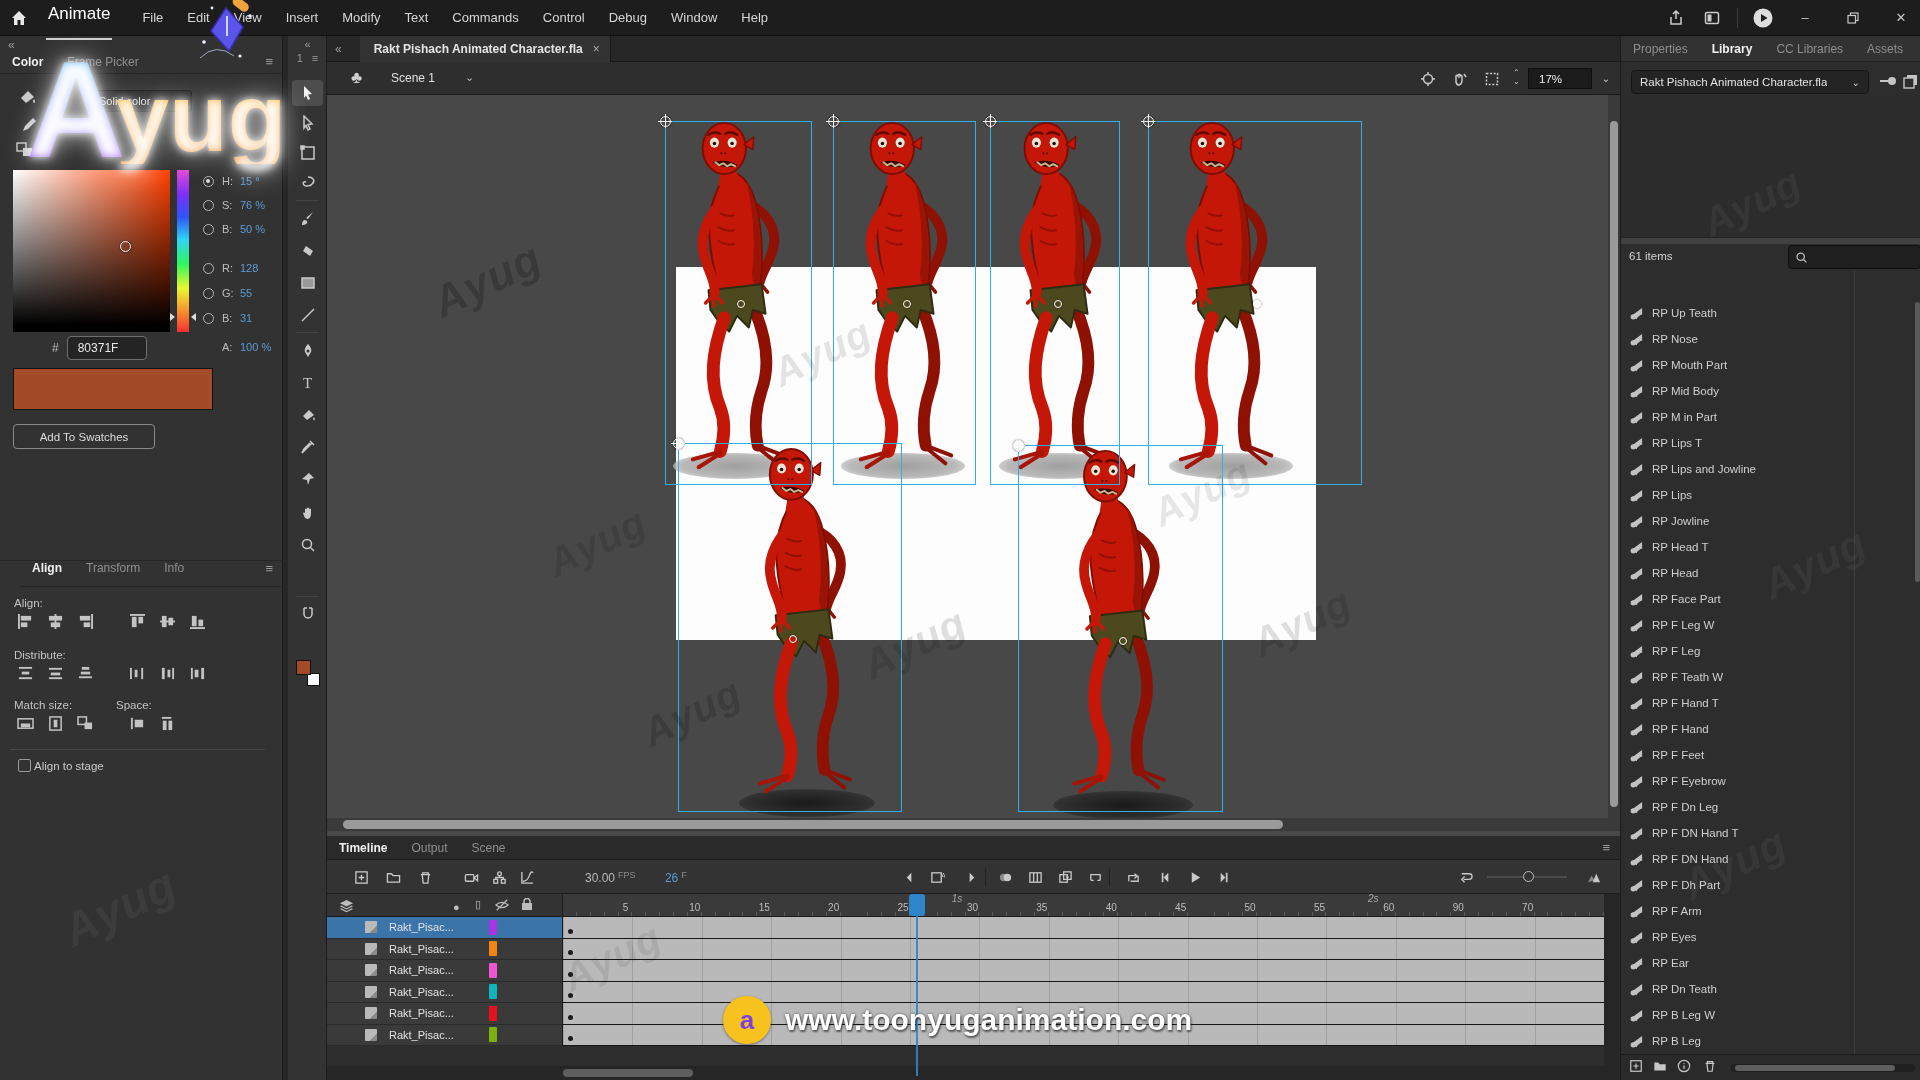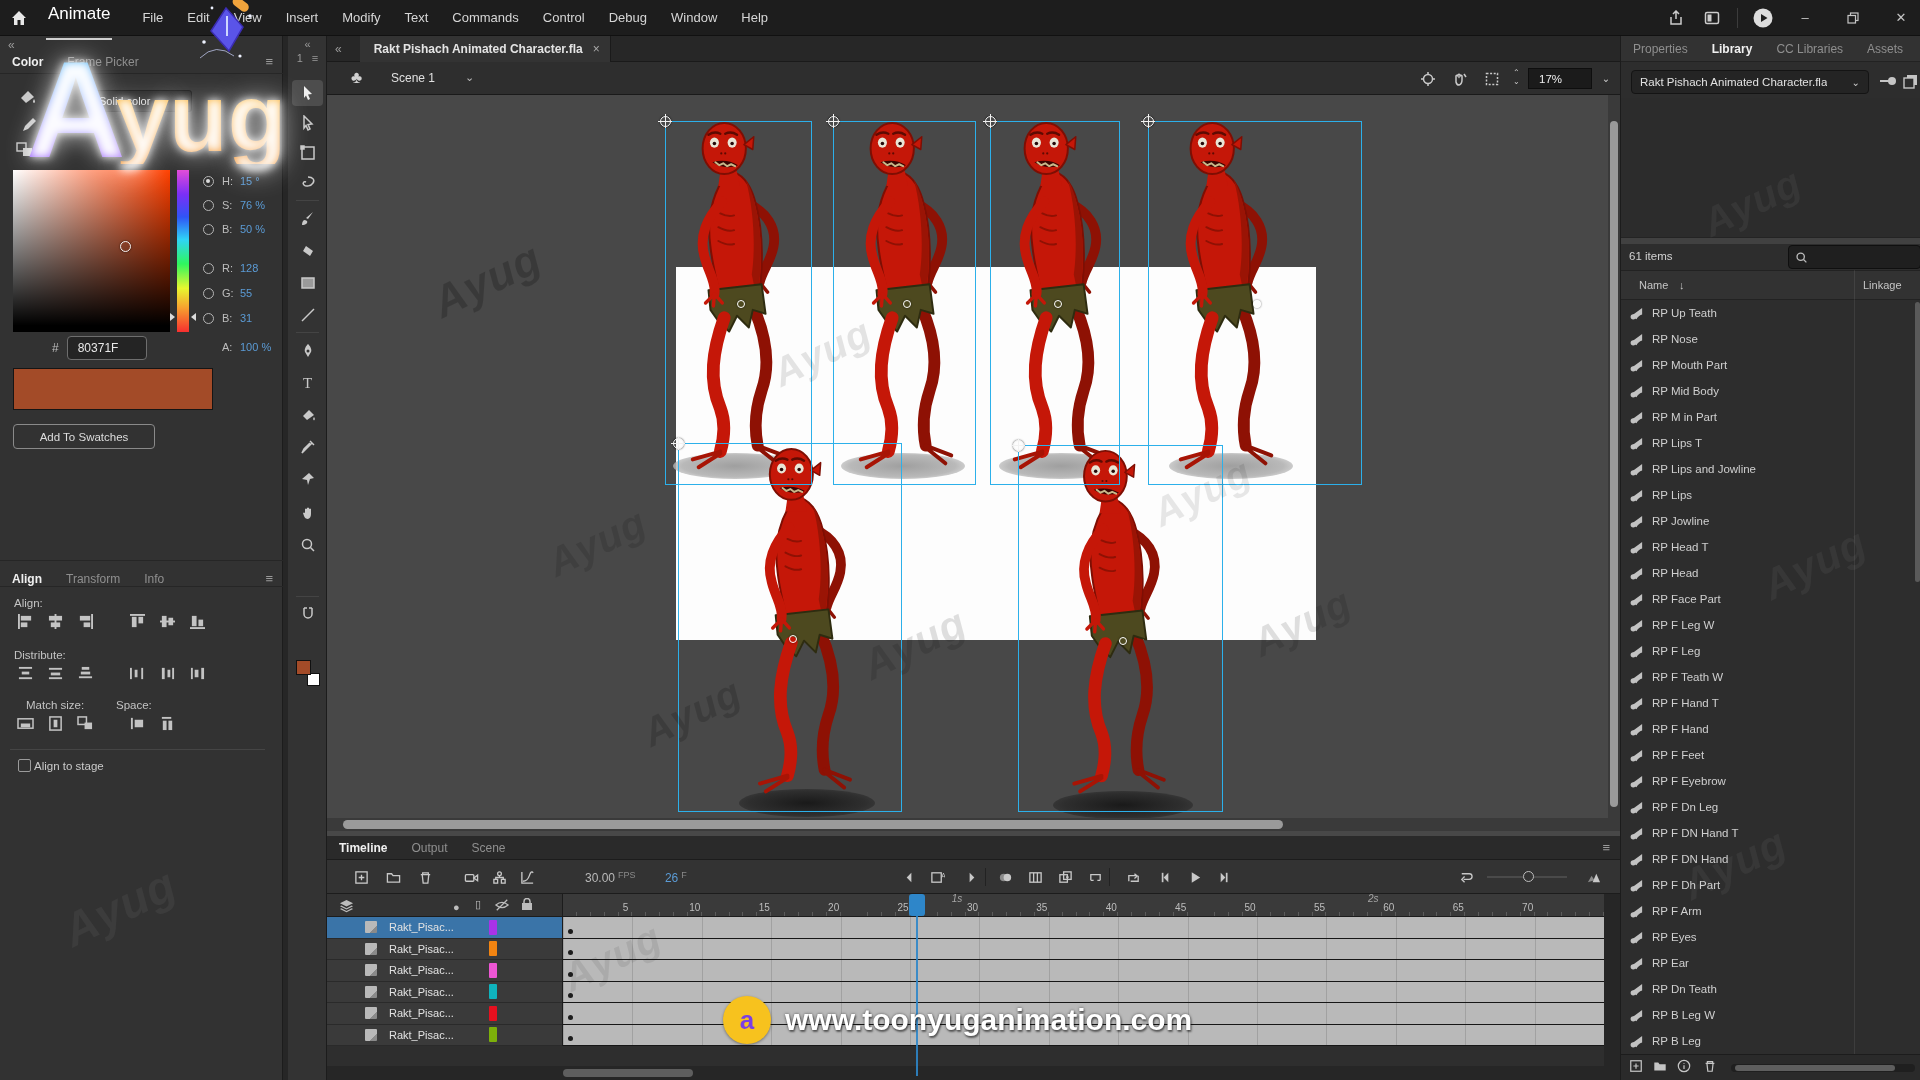--- a/index.html
+++ b/index.html
@@ -48,21 +48,21 @@
   #hex-row{position:absolute;left:52px;top:300px;display:flex;align-items:center;}
   #hex-prefix{color:#bdbdbd;font-size:12px;margin-right:8px;}
   #hex-input{width:80px;height:24px;background:#242424;border:1px solid #6e6e6e;border-radius:4px;color:#e8e8e8;
     font-size:12px;display:flex;align-items:center;padding-left:10px;}
   #color-preview{position:absolute;left:13px;top:332px;width:200px;height:42px;border:1px solid #151515;}
   #add-swatches{position:absolute;left:13px;top:388px;width:142px;height:25px;border:1px solid #8a8a8a;border-radius:4px;
     background:transparent;color:#ddd;font-size:11.5px;display:flex;align-items:center;justify-content:center;}
 
   
   #align-panel{position:absolute;left:0;top:524px;width:283px;height:262px;border-top:1px solid #262626;}
-  #align-tabs{display:flex;align-items:flex-end;height:26px;border-bottom:1px solid #262626;}
+  #align-tabs{display:flex;align-items:flex-start;height:26px;border-bottom:1px solid #262626;margin-left:20px;}
   .ap-lab{position:absolute;font-size:11.5px;color:#c3c3c3;}
   .icon-row{position:absolute;display:flex;gap:8px;}
   .aicon{width:22px;height:17px;display:flex;align-items:center;justify-content:center;}
   .aicon svg{width:17px;height:15px;fill:#c3c3c3;}
   .gap14{width:14px;}
   #ap-divider{position:absolute;left:10px;top:188px;width:255px;height:1px;background:#454545;}
   #stage-check{position:absolute;left:18px;top:198px;display:flex;align-items:center;gap:3px;font-size:11.5px;color:#c9c9c9;}
   #stage-check .box{width:13px;height:13px;border:1.5px solid #9b9b9b;border-radius:2px;background:transparent;}
 
   
@@ -455,21 +455,21 @@
           </svg>
         </span>
       <span class="aicon">
           <svg viewBox="0 0 18 16">
             <rect x="2" y="2" width="2" height="12"></rect>
             <rect x="6" y="4" width="4" height="8"></rect>
             <rect x="13" y="2" width="3" height="12"></rect>
           </svg>
         </span>
     </div>
-    <span class="ap-lab" style="left:26px;top:138px">Match size:</span>
+    <span class="ap-lab" style="left:14px;top:138px">Match size:</span>
     <span class="ap-lab" style="left:116px;top:138px">Space:</span>
     <div class="icon-row" style="left:14px;top:154px">
       <span class="aicon">
           <svg viewBox="0 0 18 16">
             <rect x="1" y="3" width="16" height="10" fill="none" stroke="#c3c3c3" stroke-width="1.6"></rect>
             <rect x="4" y="8" width="10" height="4"></rect>
           </svg>
         </span>
       <span class="aicon">
           <svg viewBox="0 0 18 16">
@@ -864,21 +864,21 @@
         <span class="ruler-num" style="left: 201.26px;">15</span>
         <span class="ruler-num" style="left: 270.66px;">20</span>
         <span class="ruler-num" style="left: 340.06px;">25</span>
         <span class="ruler-num" style="left: 409.46px;">30</span>
         <span class="ruler-num" style="left: 478.86px;">35</span>
         <span class="ruler-num" style="left: 548.26px;">40</span>
         <span class="ruler-num" style="left: 617.66px;">45</span>
         <span class="ruler-num" style="left: 687.06px;">50</span>
         <span class="ruler-num" style="left: 756.46px;">55</span>
         <span class="ruler-num" style="left: 825.86px;">60</span>
-        <span class="ruler-num" style="left: 895.26px;">65</span>
+        <span class="ruler-num" style="left: 895.26px;">90</span>
         <span class="ruler-num" style="left: 964.66px;">70</span>
         <span class="ruler-num" style="left: 1055px;">75</span>
         <span class="sec-mark" style="left: 388.64px;">1s</span>
         <span class="sec-mark" style="left: 805.04px;">2s</span>
       </div>
     <div id="layer-rows">
   <div class="layer-row selected">
     <span class="l-page"></span>
     <span class="layer-name">Rakt_Pisac...</span>
     <span class="layer-chip" style="background: rgb(168, 51, 232);"></span>
@@ -964,25 +964,20 @@
   <div id="lib-preview"></div>
   <div id="lib-strip"></div>
   <div id="lib-countrow">
     <span id="lib-count">61 items</span>
     <div id="lib-search">
       <svg width="13" height="13" viewBox="0 0 16 16">
           <circle cx="7" cy="7" r="4.5" fill="none" stroke="#bbb" stroke-width="1.6"></circle>
           <path d="M10.5 10.5 L14 14" stroke="#bbb" stroke-width="1.6"></path>
         </svg>
     </div>
-  </div>
-  <div id="lib-cols">
-    <span id="col-name">Name</span>
-    <span id="col-sort">↓</span>
-    <span id="col-linkage">Linkage</span>
   </div>
   <div id="lib-vdiv"></div>
   <div id="lib-list">
   <div class="lib-row">
     <span class="lib-ico">
       <svg viewBox="0 0 16 16">
             <path d="M2 11 L14 2 L14 9 C11 10 9 12 8 14 Z"></path>
             <circle cx="4.5" cy="11.5" r="2.8"></circle>
           </svg>
     </span>

